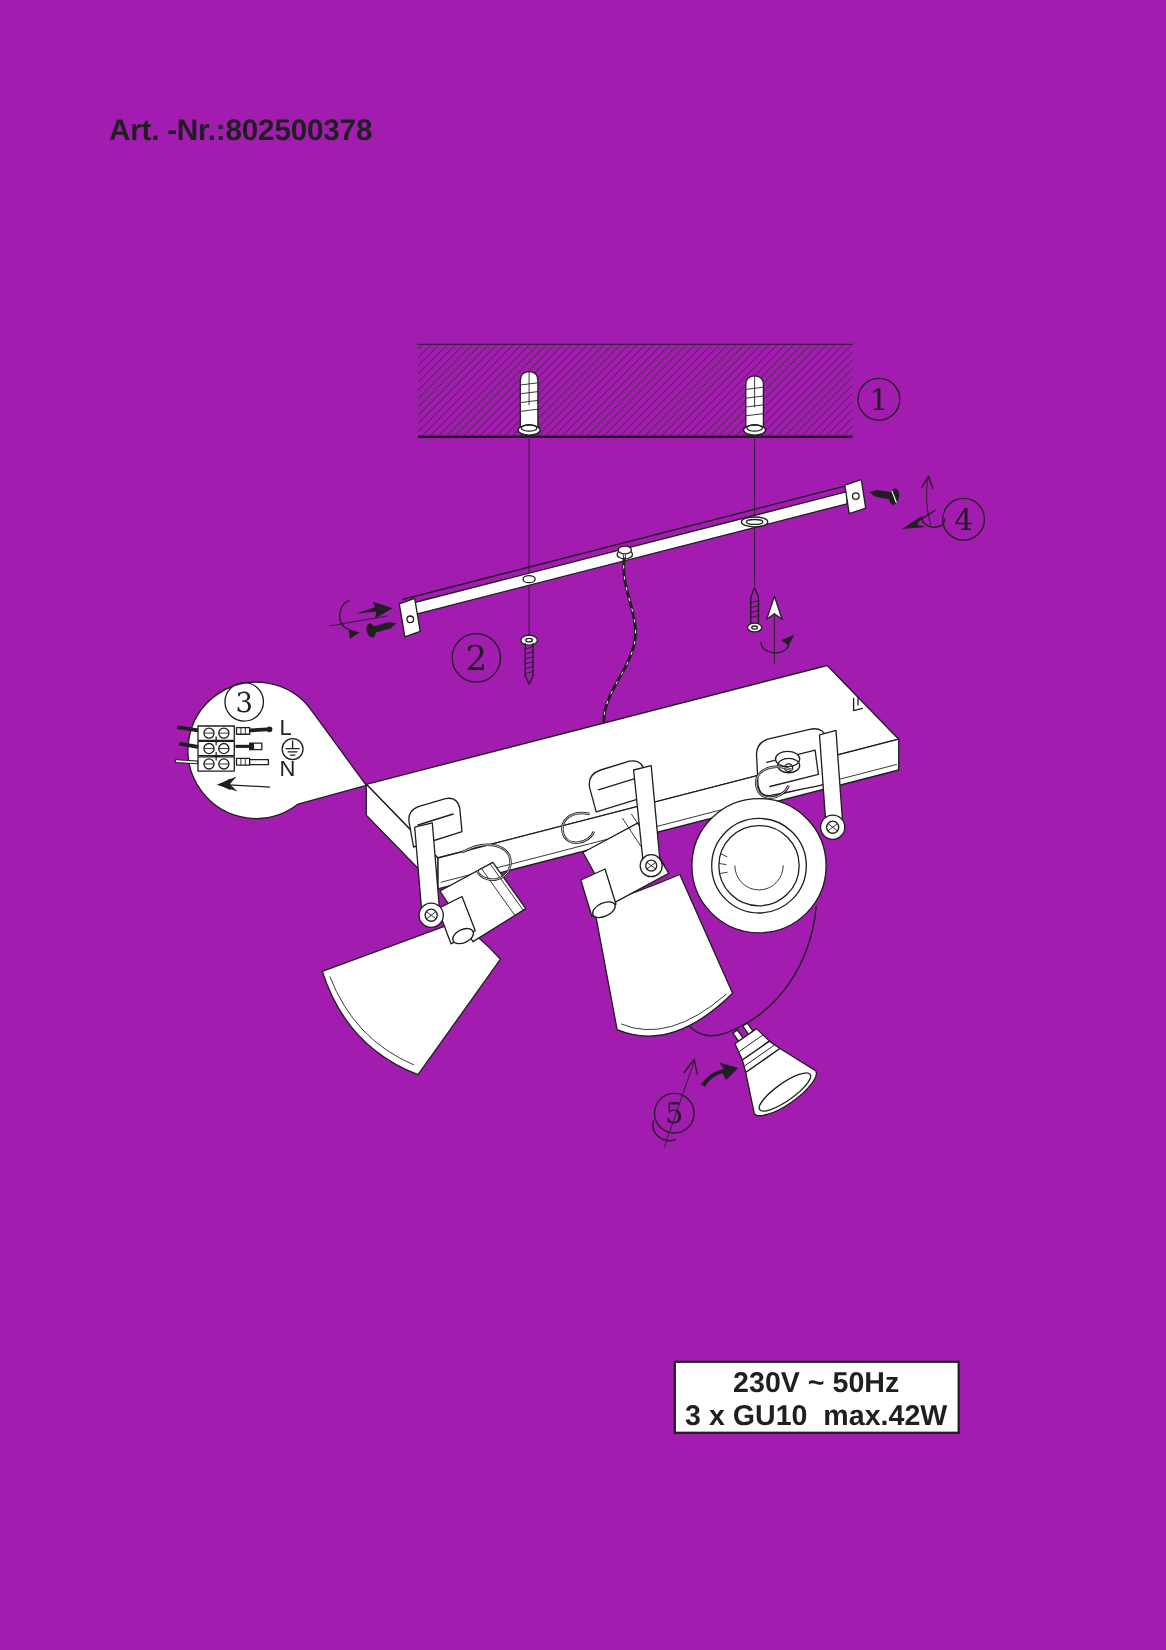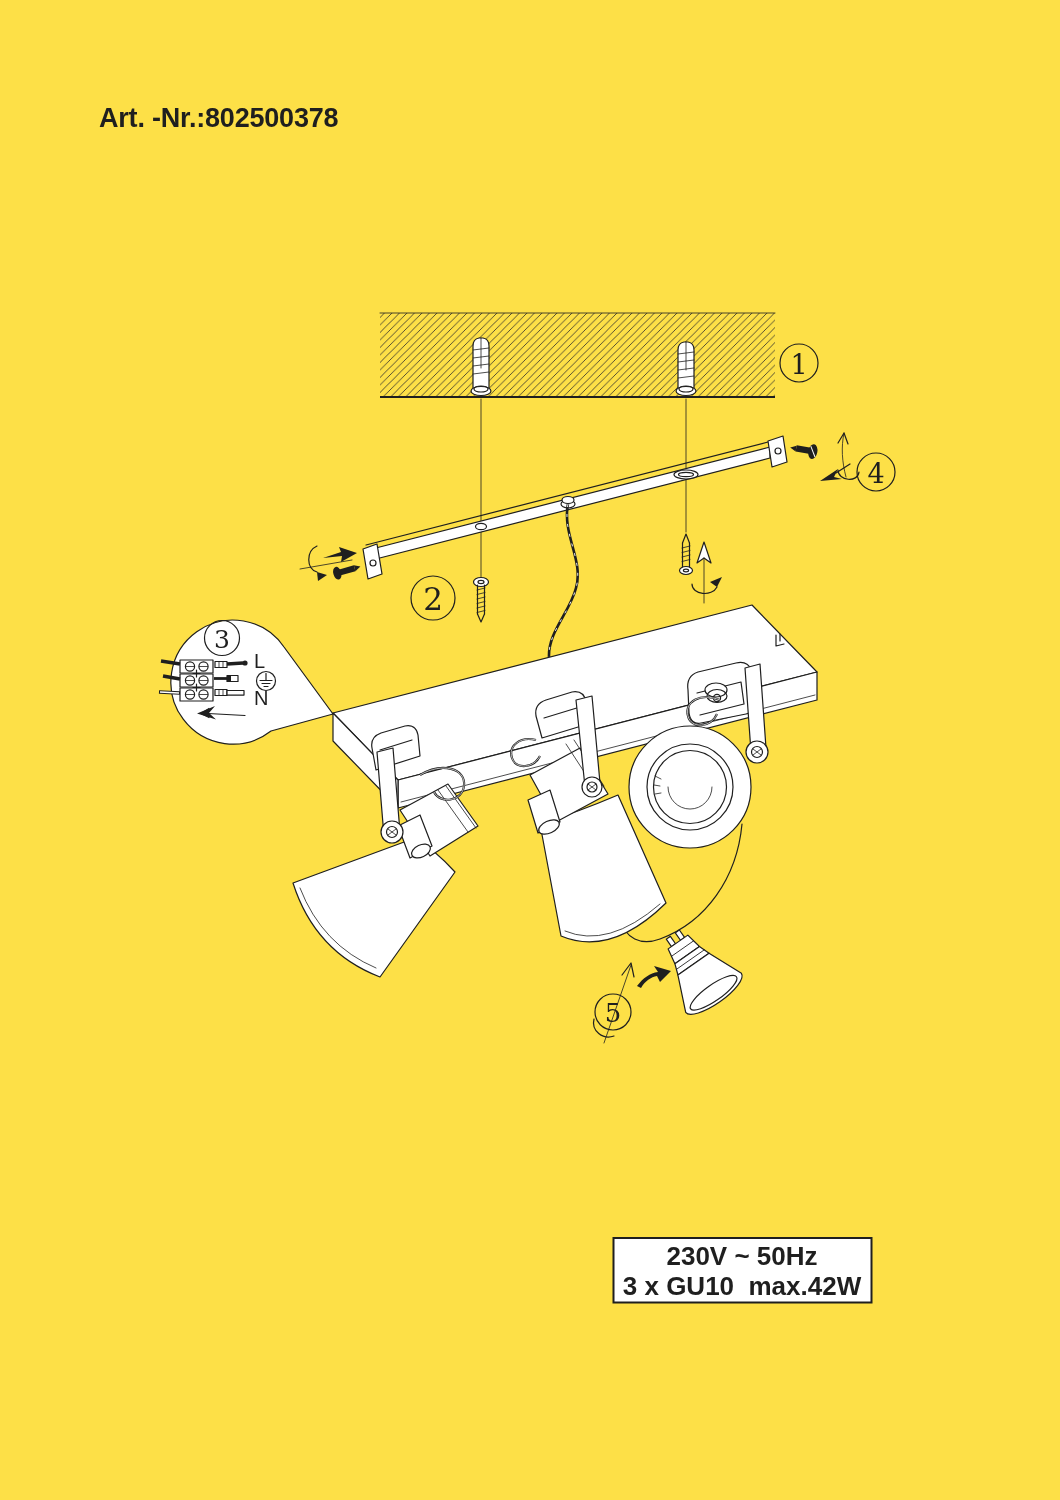--- a/index.html
+++ b/index.html
@@ -1,17 +1,17 @@
 <!DOCTYPE html>
 <html><head>
 <meta charset="utf-8">
 <style>
   html,body{margin:0;padding:0;background:#ffffff;}
   .sheet{
-    position:relative;width:1060px;height:1500px;background:#fde047;
+    position:relative;width:1060px;height:1500px;background:#a21caf;
     font-family:"Liberation Sans", sans-serif;overflow:hidden;
   }
   svg{position:absolute;left:0;top:0;}
   .ink{stroke:#1f1f1f;fill:none;stroke-width:1.2;stroke-linecap:round;stroke-linejoin:round;}
   .inkw{stroke:#1f1f1f;fill:#ffffff;stroke-width:1.2;stroke-linejoin:round;}
   .inkb{stroke:none;fill:#1f1f1f;}
   .thin{stroke-width:0.8;}
   .num{font-family:"DejaVu Serif", serif;fill:#1f1f1f;}
   .lbl{font-family:"Liberation Sans", sans-serif;fill:#1f1f1f;}
   .bold{font-weight:bold;}

